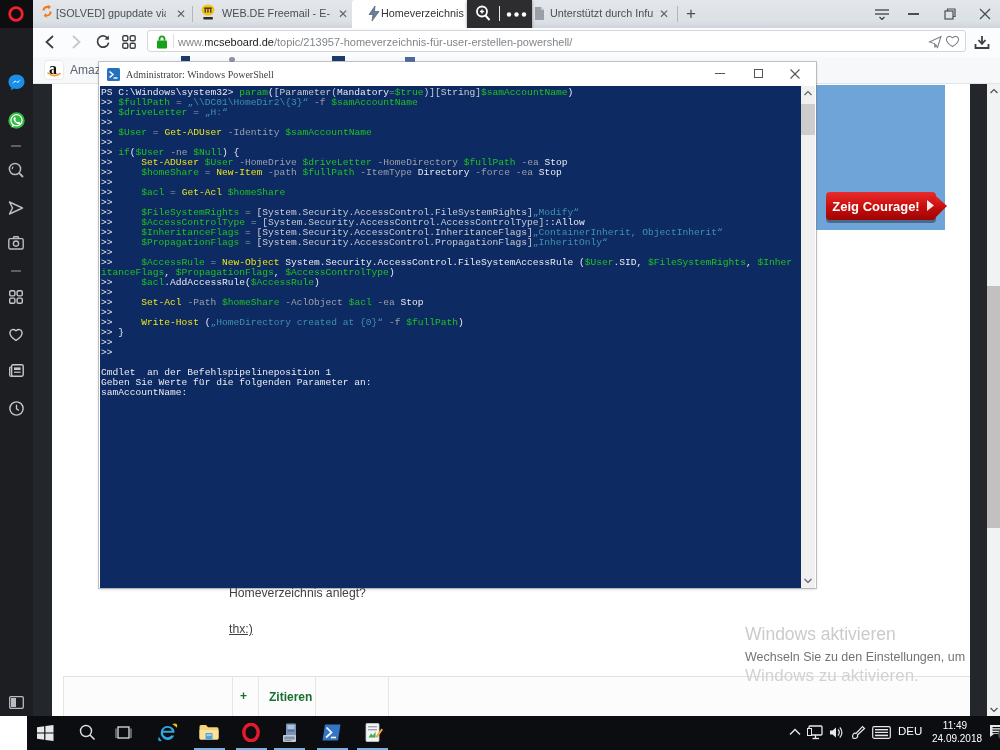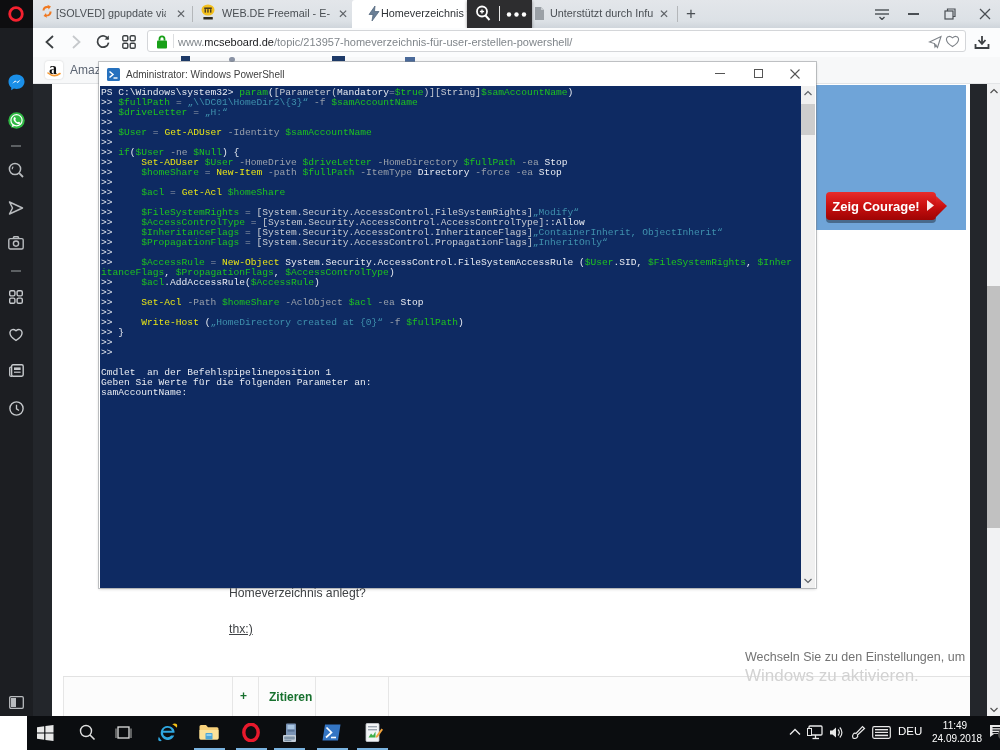--- a/index.html
+++ b/index.html
@@ -19,21 +19,21 @@
   #bookbar { left:33px; top:57px; width:967px; height:27px; background:#f7f8f9; border-bottom:1px solid #e3e5e7; }
   
   #page { left:33px; top:84px; width:967px; height:632px; background:#fff; }
   #pagedarkL { left:0px; top:0px; width:19px; height:632px; background:#23262b; }
   #pagedarkR { left:937px; top:0px; width:17px; height:632px; background:#23262b; }
   #bscroll { left:954px; top:0px; width:13px; height:632px; background:#f1f2f3; }
   
   #sidebar { left:0; top:28px; width:33px; height:688px; background:#1c1e22; }
   
   #pswin { left:99px; top:62px; width:717px; height:526px; background:#fff; box-shadow:0 1px 3px rgba(0,0,0,0.22); outline:1px solid rgba(130,135,140,0.45); }
-  #pstitle { left:0; top:0; width:717px; height:24px; background:#fff; }
+  #pstitle { left:0; top:0; width:717px; height:24px; background:#fff;font-family:Liberation Serif, serif; }
   #psconsole { left:1px; top:24px; width:701px; height:502px; background:#0e2a62; overflow:hidden; }
   #psscroll { left:702px; top:24px; width:14px; height:502px; background:#f0f0f0; }
   pre.con { font-family:"Liberation Mono", monospace; font-size:9.6px; line-height:10px; color:#e9ecf2; position:absolute; left:1px; top:1.5px; letter-spacing:0px; }
   pre.con .g { color:#99a0ab; }
   pre.con .v { color:#1ec41e; }
   pre.con .y { color:#e9e616; }
   pre.con .s { color:#3f91ad; }
   pre.con .t { color:#c9cdd4; }
   
   #taskbar { left:0; top:716px; width:1000px; height:34px; background:#0b0d10;margin-left:27px; }
@@ -51,21 +51,21 @@
   <div class="abs" id="bscroll">
     <svg class="abs" style="left:3px; top:4px;" width="8" height="6" viewBox="0 0 8 6">
       <path d="M0.5 5 L4 1.5 L7.5 5" fill="none" stroke="#505050" stroke-width="1.2"></path>
     </svg>
     <div class="abs" style="left:0px; top:202px; width:13px; height:242px; background:#c1c1c1;"></div>
     <svg class="abs" style="left:3px; top:623px;" width="8" height="6" viewBox="0 0 8 6">
       <path d="M0.5 1 L4 4.5 L7.5 1" fill="none" stroke="#505050" stroke-width="1.2"></path>
     </svg>
   </div>
 
-  <div class="abs" id="ad" style="left:783px; top:1px; width:150px; height:145px; background:#6fa4d8;padding-left:45px;">
+  <div class="abs" id="ad" style="left:783px; top:1px; width:129px; height:145px; background:#6fa4d8;padding-left:45px;">
     <svg class="abs" style="left:8px; top:105px;" width="124" height="36" viewBox="0 0 124 36">
       <defs>
           <linearGradient id="rg" x1="0" y1="0" x2="0" y2="1">
         <stop offset="0" stop-color="#e82c2c"></stop>
             <stop offset="0.5" stop-color="#c90f0f"></stop>
             <stop offset="1" stop-color="#9e0404"></stop>
       </linearGradient>
         </defs>
       <rect x="2" y="5" width="110" height="28" rx="4" fill="#000" opacity="0.35"></rect>
       <rect x="2" y="2" width="110" height="28" rx="4" fill="url(#rg)"></rect>
@@ -82,20 +82,21 @@
     <div class="abs" style="left:0px; top:0px; width:1px; height:40px; background:#e6e6e6;"></div>
     <div class="abs" style="left:169px; top:0px; width:1px; height:40px; background:#e6e6e6;"></div>
     <div class="abs" style="left:195px; top:0px; width:1px; height:40px; background:#e6e6e6;"></div>
     <div class="abs" style="left:252px; top:0px; width:1px; height:40px; background:#e6e6e6;"></div>
     <div class="abs" style="left:325px; top:0px; width:1px; height:40px; background:#e6e6e6;"></div>
     <div class="abs green" style="left:177px; top:12px;">+</div>
     <div class="abs green" style="left:206px; top:13px;">Zitieren</div>
     <div class="abs green" style="left:262px; top:13px;margin-top:38px;">Bearbeiten</div>
   </div>
 
+  <div class="abs" style="left:712px; top:540px; font-size:17.5px; color:#cbcbcb; font-weight:400;">Windows aktivieren</div>
   <div class="abs" style="left:712px; top:566px; font-size:12.5px; color:#737373;">Wechseln Sie zu den Einstellungen, um</div>
   <div class="abs" style="left:712px; top:582px; font-size:17px; color:#d2d2d2;">Windows zu aktivieren.</div>
 </div>
 
 <div class="abs" id="tabbar">
 
   <svg class="abs" style="left:40px; top:4px;" width="15" height="16" viewBox="0 0 15 16">
     <path d="M2.5 6.5 C2.5 3.5 5 1.5 8 2.2 L7.3 0.8 L11 2.5 L8.6 5.6 L8.2 4 C6 3.6 4.6 4.8 4.5 6.5 Z" fill="#f07820"></path>
     <path d="M11.5 7.5 C11.8 10.5 9 12.8 6.5 12.2 L7.2 13.8 L3.5 12 L6 9 L6.3 10.6 C8.5 10.9 9.6 9.4 9.5 7.5 Z" fill="#f07820"></path>
   </svg>

